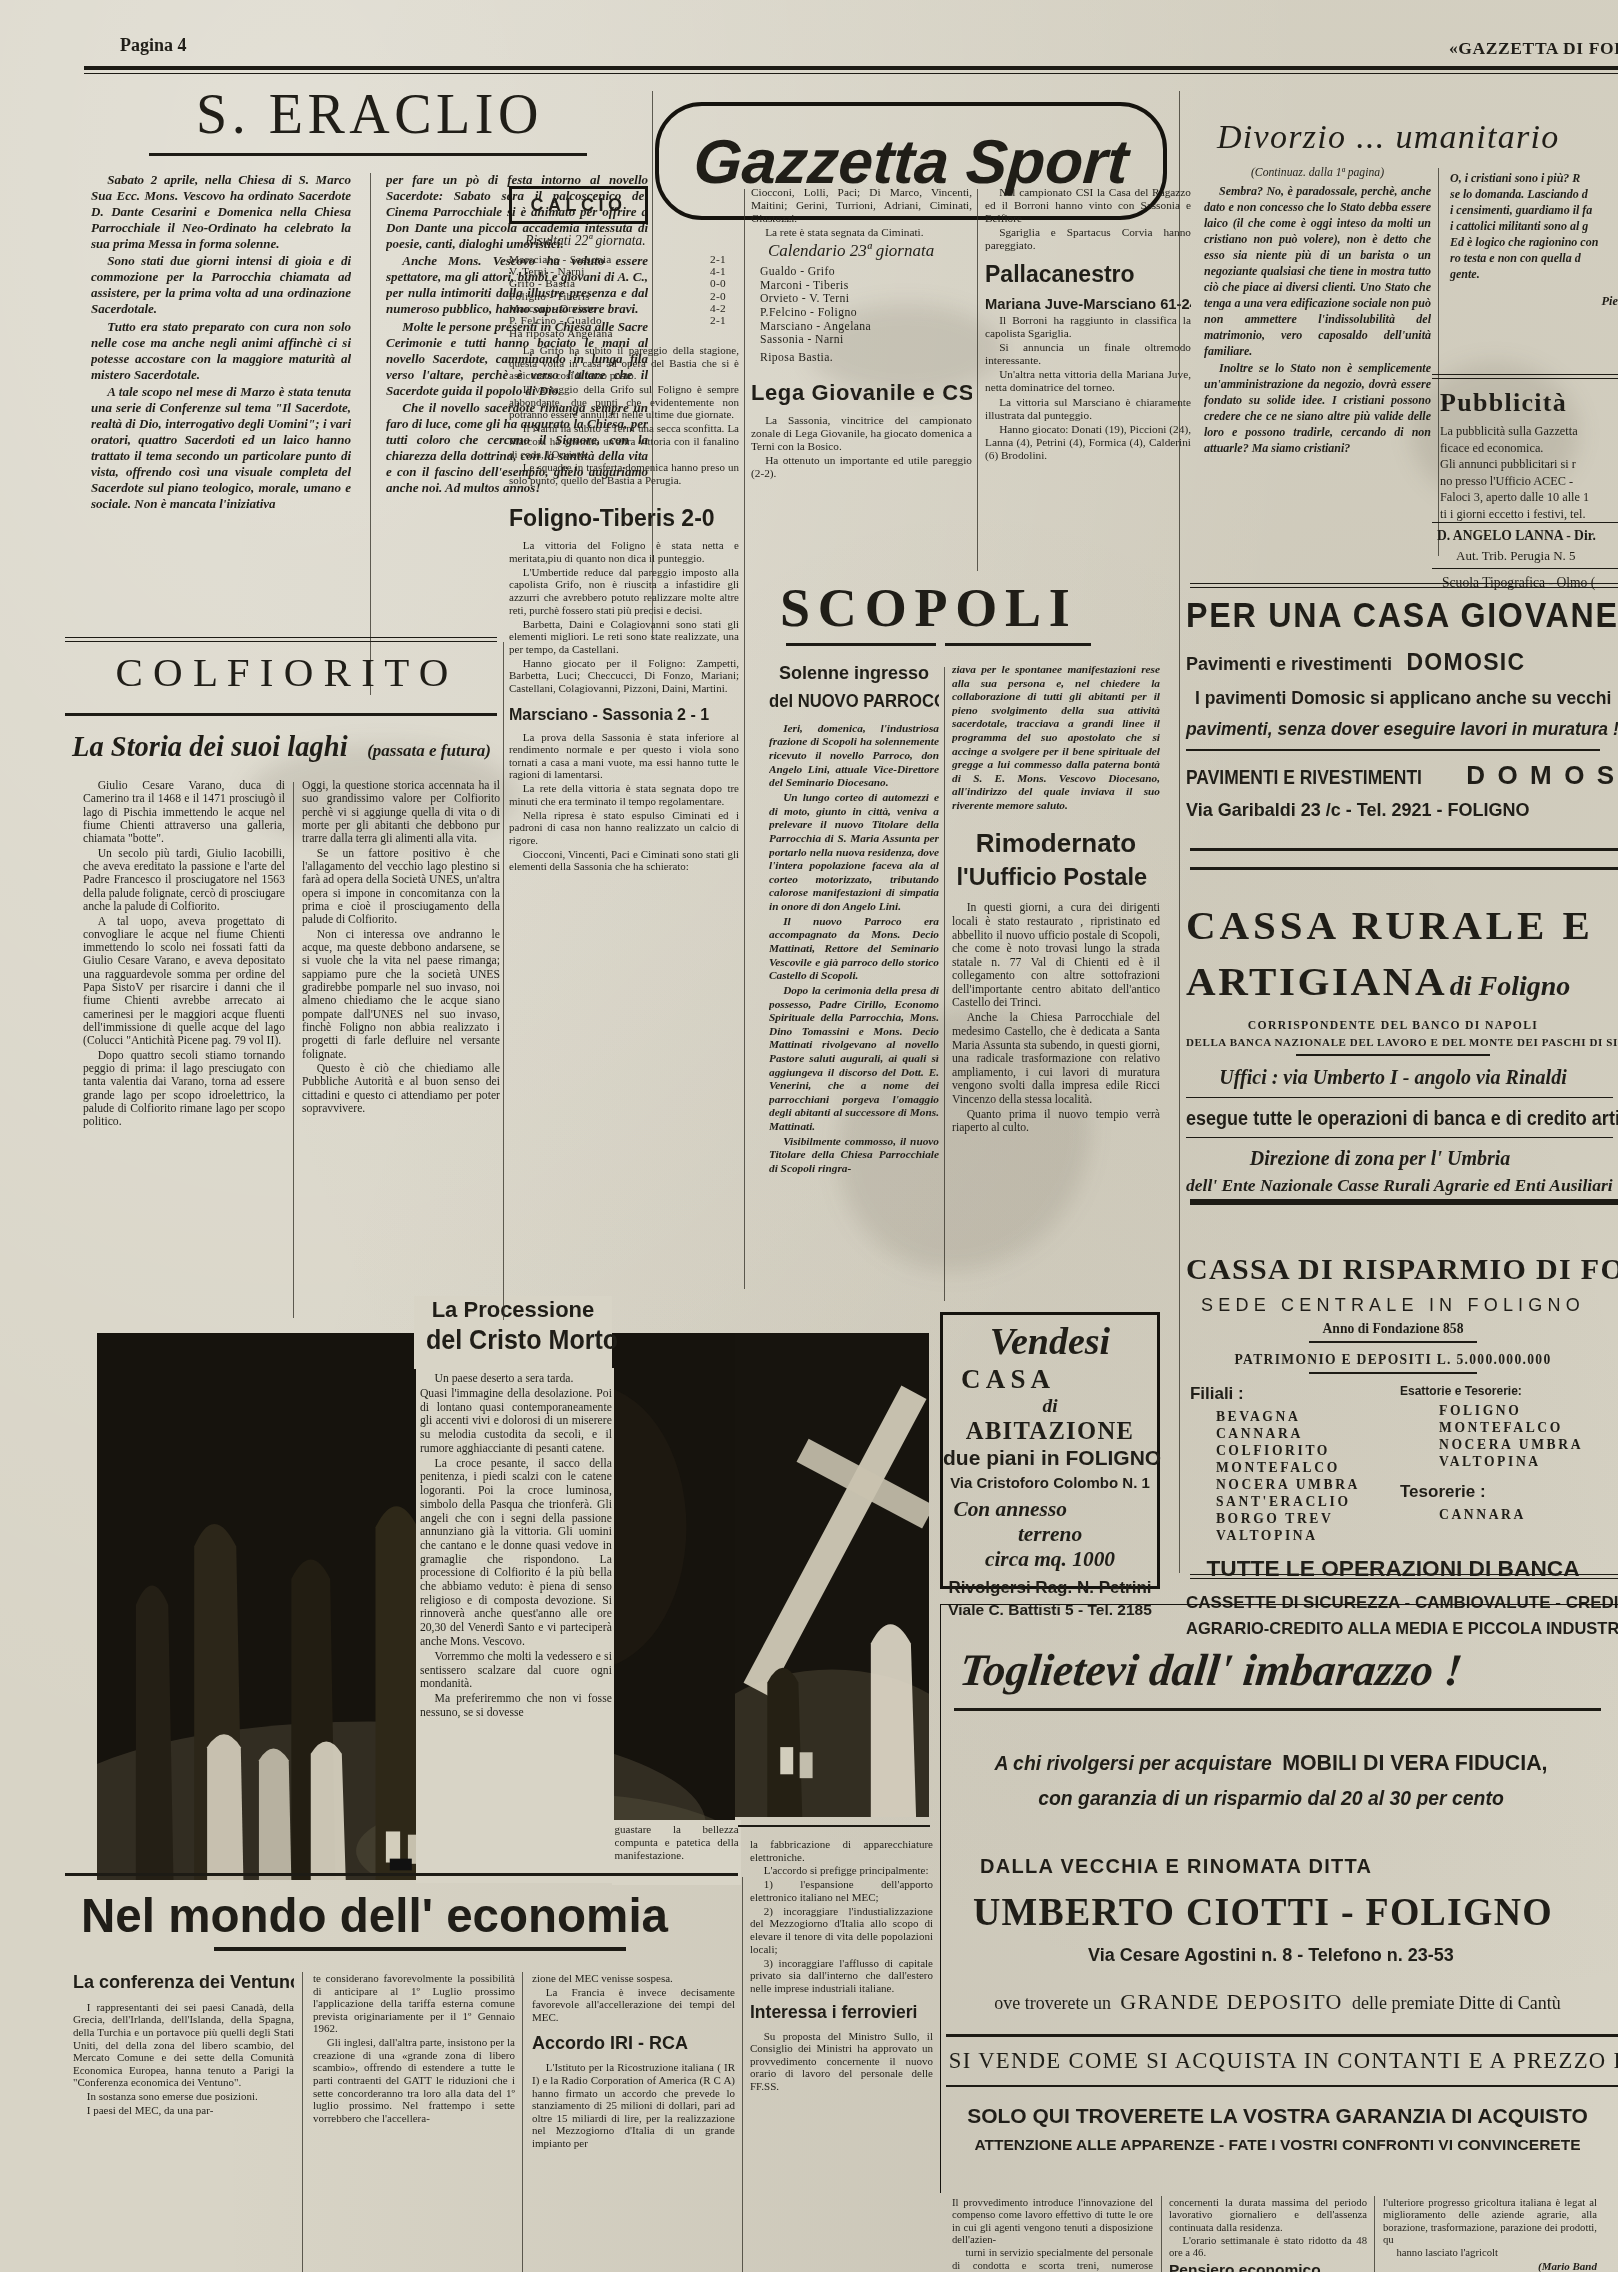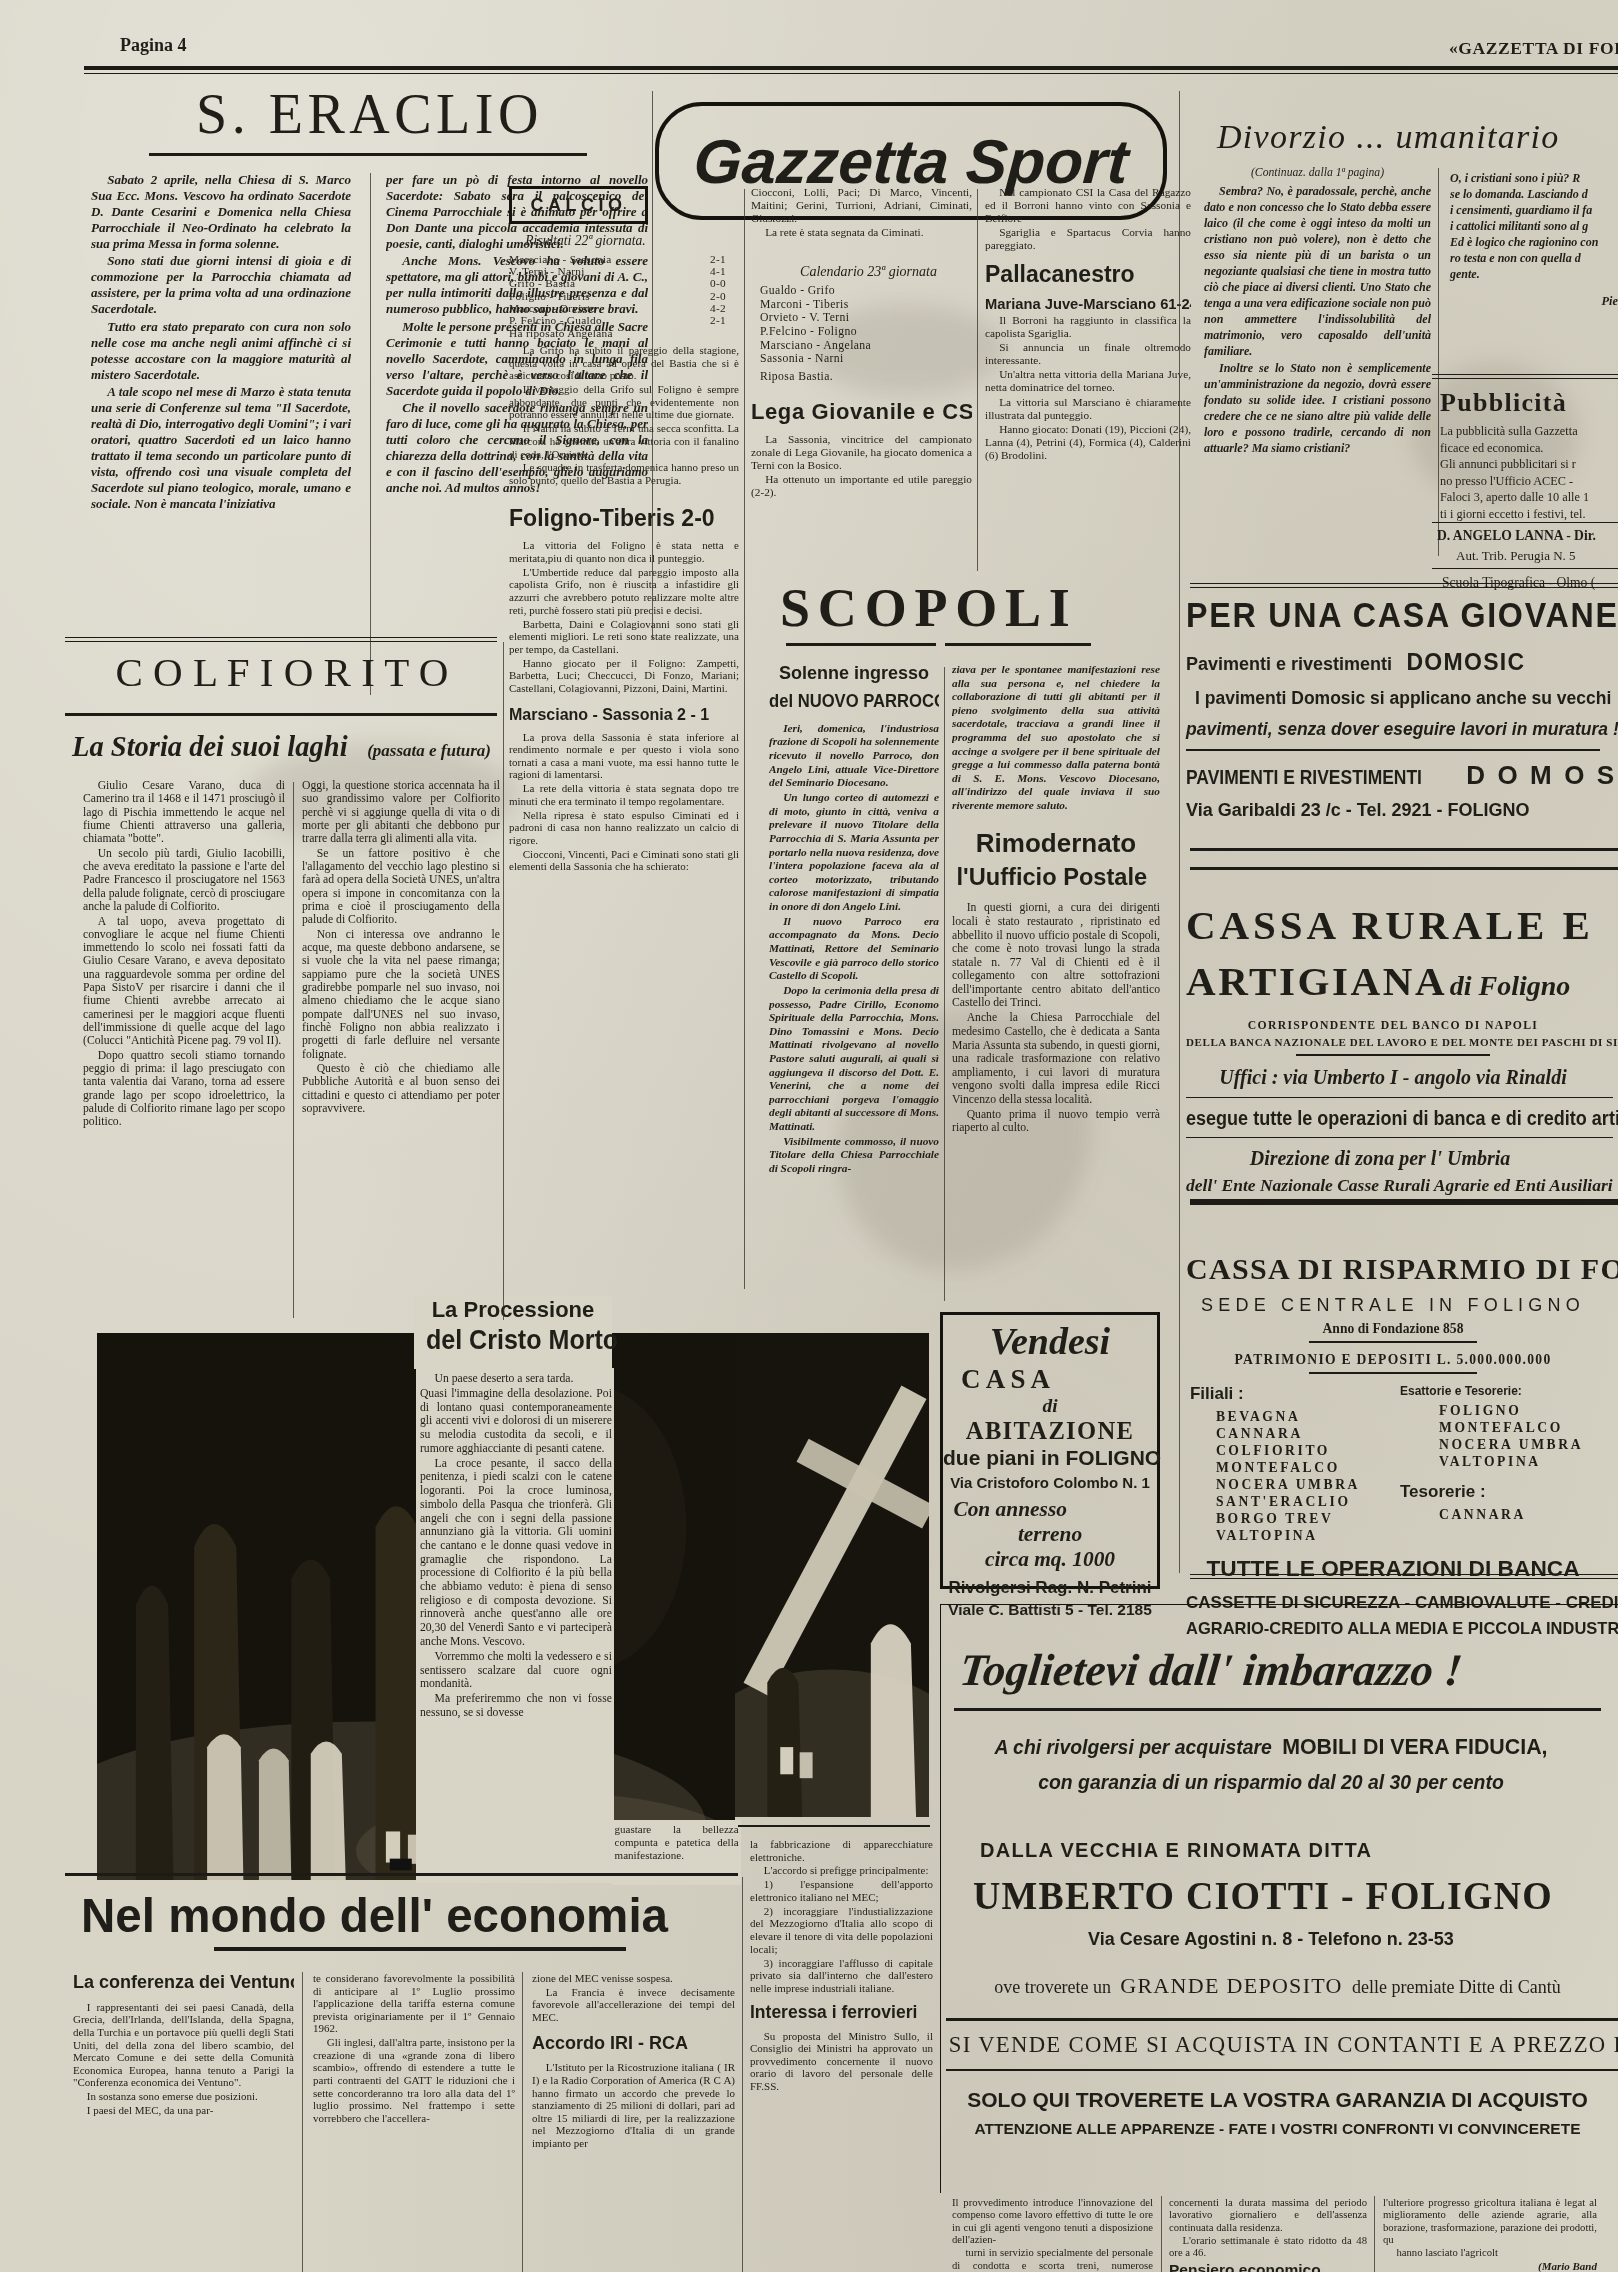--- a/index.html
+++ b/index.html
@@ -117,21 +117,21 @@
       <p>Nella ripresa è stato espulso Ciminati ed i padroni di casa non hanno realizzato un calcio di rigore.</p>
       <p>Ciocconi, Vincenti, Paci e Ciminati sono stati gli elementi della Sassonia che ha schierato:</p>
     </div>
   </div>
 
   <div class="abs clip" style="left:751px;top:186px;width:221px;height:395px;">
     <div class="bodytxt" style="font-size:11.3px;line-height:13px;">
       <p class="noind">Ciocconi, Lolli, Paci; Di Marco, Vincenti, Maitini; Gerini, Turrioni, Adriani, Ciminati, Giustozzi.</p>
       <p>La rete è stata segnata da Ciminati.</p>
     </div>
-    <div class="it ser" style="margin-top:25px;font-size:14px;text-indent:1em;text-align:center;">Calendario 23ª giornata</div>
+    <div class="it ser" style="margin-top:2px;font-size:17px;text-indent:1em;">Calendario 23ª giornata</div>
     <div style="margin-top:3.9px;font-size:11.7px;line-height:13.6px;letter-spacing:0.4px;padding-left:9px;">
       <div>Gualdo - Grifo</div>
       <div>Marconi - Tiberis</div>
       <div>Orvieto - V. Terni</div>
       <div>P.Felcino - Foligno</div>
       <div>Marsciano - Angelana</div>
       <div>Sassonia - Narni</div>
       <div style="margin-top:3.9px;">Riposa Bastia.</div>
     </div>
     <div class="sans nw" style="margin-top:15.5px;font-size:22px;font-weight:bold;letter-spacing:0.6px;">Lega Giovanile e CSI</div>
@@ -383,21 +383,21 @@
     <div class="ser it" style="font-size:21.4px;font-weight:bold;margin-top:5.2px;text-align:left;padding-left:10.4px;">Con annesso</div>
     <div class="ser it" style="font-size:21.4px;font-weight:bold;">terreno</div>
     <div class="ser it" style="font-size:21.4px;font-weight:bold;">circa mq. 1000</div>
     <div class="sans nw" style="font-size:17px;font-weight:bold;margin-top:6.5px;">Rivolgersi Rag. N. Petrini</div>
     <div class="sans nw" style="font-size:15.5px;font-weight:bold;margin-top:2.6px;">Viale C. Battisti 5 - Tel. 2185</div>
   </div>
 
   <div class="abs" style="left:940px;top:1604px;width:712px;height:588px;border-top:1.9px solid #15130e;border-left:1.9px solid #15130e;">
     <div class="ser it nw" style="margin:39px 0 0 19.4px;font-size:45px;font-weight:bold;transform:skewX(-6deg);transform-origin:left;">Toglietevi  dall' imbarazzo !</div>
     <div class="hr" style="position:relative;top:11.7px;left:13px;width:647px;height:3.2px;"></div>
-    <div class="nw ctr" style="margin-top:36px;width:660px;">
+    <div class="nw ctr" style="margin-top:52px;width:660px;">
       <span class="sans it" style="font-size:19.4px;font-weight:bold;">A chi rivolgersi per acquistare</span>
       <span class="sans" style="font-size:21.4px;font-weight:bold;margin-left:7.8px;">MOBILI DI VERA FIDUCIA,</span>
     </div>
     <div class="sans it ctr nw" style="margin-top:10.4px;width:660px;font-size:19.4px;font-weight:bold;">con garanzia di un risparmio dal 20 al 30 per cento</div>
     <div class="sans nw" style="margin-top:45px;margin-left:39px;font-size:20px;font-weight:bold;letter-spacing:1.3px;">DALLA VECCHIA E RINOMATA DITTA</div>
     <div class="ser nw" style="margin-top:11.7px;margin-left:32px;font-size:39px;font-weight:bold;letter-spacing:1.3px;transform:scaleX(.97);transform-origin:left;">UMBERTO CIOTTI - FOLIGNO</div>
     <div class="sans ctr nw" style="margin-top:10.4px;width:660px;font-size:18px;font-weight:bold;">Via Cesare Agostini n. 8 - Telefono n. 23-53</div>
     <div class="nw ctr" style="margin-top:23px;width:673px;">
       <span class="ser" style="font-size:18px;">ove troverete un</span>
       <span class="ser" style="font-size:22px;letter-spacing:1.3px;margin:0 6.5px;">GRANDE DEPOSITO</span>

